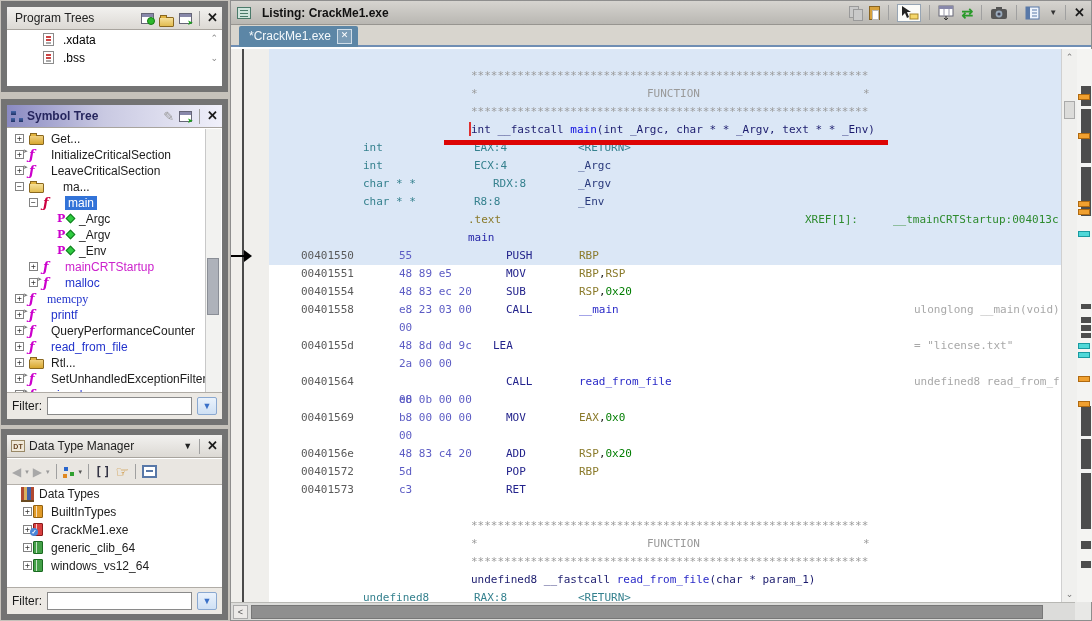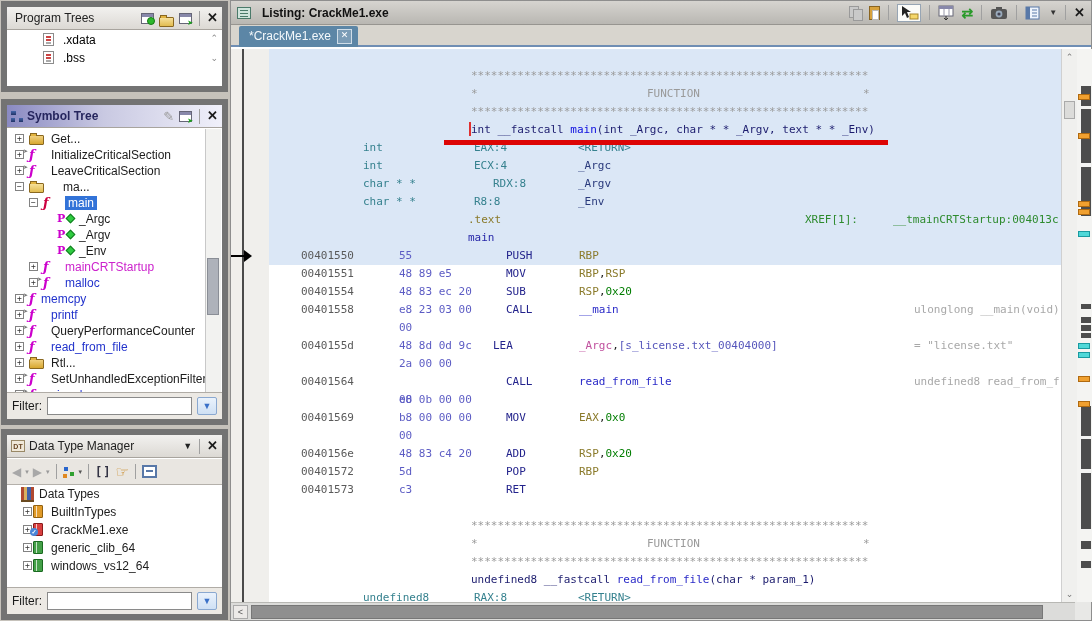--- a/index.html
+++ b/index.html
@@ -186,21 +186,21 @@
         <span class="lbl t-magenta" style="left: 58px;">mainCRTStartup</span>
       </div>
       <div class="titem" style="top: 146px; left: 0px;">
         <span class="expbox" style="left: 22px;">+</span>
         <span class="ico ico-thunk" style="left: 36px;">ƒ</span>
         <span class="lbl t-blue" style="left: 58px;">malloc</span>
       </div>
       <div class="titem" style="top: 162px; left: 0px;">
         <span class="expbox" style="left: 8px;">+</span>
         <span class="ico ico-thunk" style="left: 22px;">ƒ</span>
-        <span class="lbl t-blue" style="left: 34px;">memcpy</span>
+        <span class="lbl t-blue" style="left: 40px; font-family: Liberation Serif, serif;">memcpy</span>
       </div>
       <div class="titem" style="top: 178px; left: 0px;">
         <span class="expbox" style="left: 8px;">+</span>
         <span class="ico ico-thunk" style="left: 22px;">ƒ</span>
         <span class="lbl t-blue" style="left: 44px;">printf</span>
       </div>
       <div class="titem" style="top: 194px; left: 0px;">
         <span class="expbox" style="left: 8px;">+</span>
         <span class="ico ico-thunk" style="left: 22px;">ƒ</span>
         <span class="lbl t-black" style="left: 44px;">QueryPerformanceCounter</span>
@@ -424,21 +424,20 @@
             <span class="fld" style="left: 310px;"><span class="c-call">__main</span></span>
             <span class="fld" style="left: 645px;"><span class="c-cmt">ulonglong __main(void)</span></span>
           </div>
           <div class="lline" style="top: 270px;">
             <span class="fld" style="left: 130px;"><span class="c-bytes">00</span></span>
           </div>
           <div class="lline" style="top: 288px;">
             <span class="fld" style="left: 32px;"><span class="c-addr">0040155d</span></span>
             <span class="fld" style="left: 130px;"><span class="c-bytes">48 8d 0d 9c</span></span>
             <span class="fld" style="left: 224px;"><span class="c-mn">LEA</span></span>
-            <span class="fld" style="left: 310px;"><span class="c-var">_Argc</span><span class="c-pl">,</span><span class="c-mem">[s_license.txt_00404000]</span></span>
             <span class="fld" style="left: 645px;"><span class="c-cmt">= "license.txt"</span></span>
           </div>
           <div class="lline" style="top: 306px;">
             <span class="fld" style="left: 130px;"><span class="c-bytes">2a 00 00</span></span>
           </div>
           <div class="lline" style="top: 324px;">
             <span class="fld" style="left: 32px;"><span class="c-addr">00401564</span></span>
             <span class="fld" style="left: 130px; margin-top: 18px;"><span class="c-bytes">e8 0b 00 00</span></span>
             <span class="fld" style="left: 237px;"><span class="c-mn">CALL</span></span>
             <span class="fld" style="left: 310px;"><span class="c-call">read_from_file</span></span>

